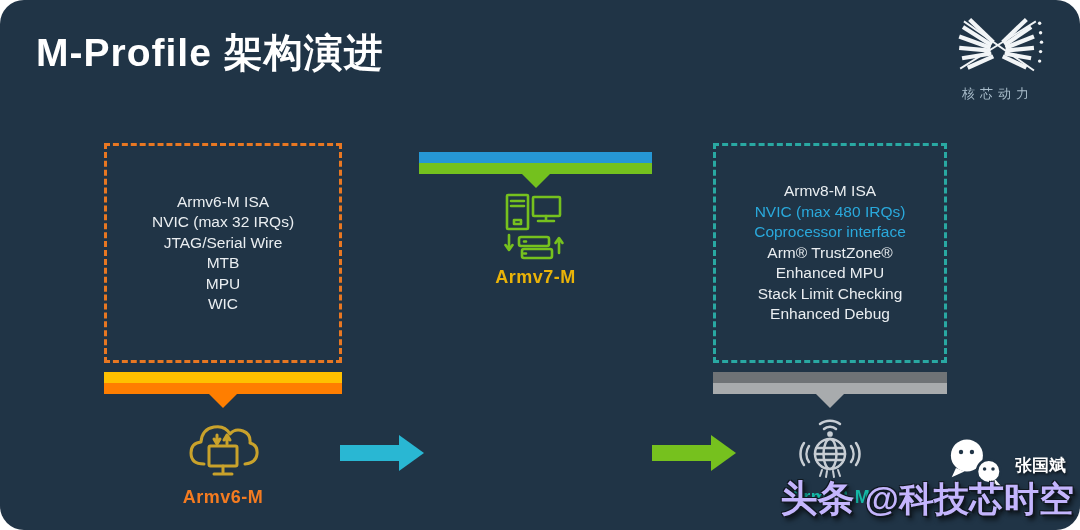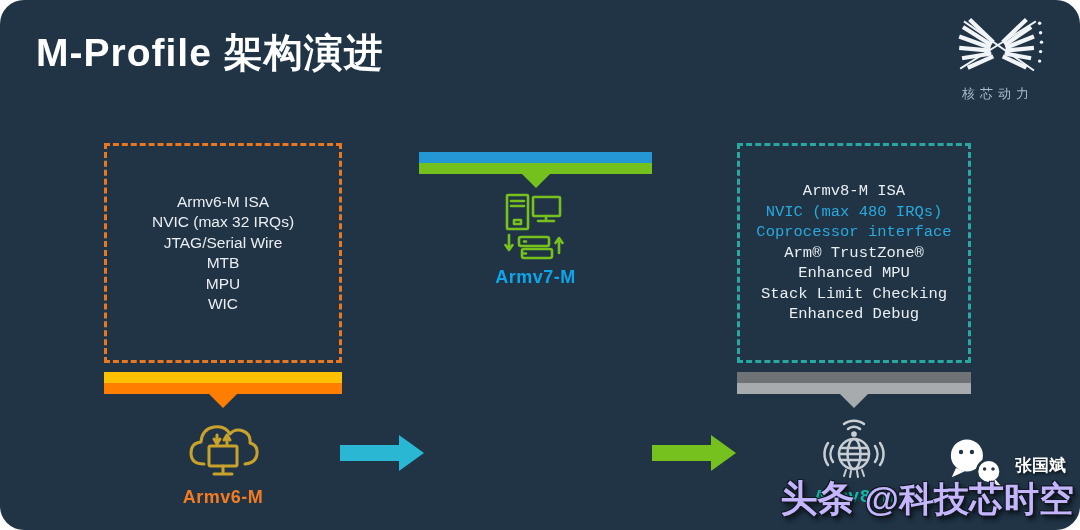--- a/index.html
+++ b/index.html
@@ -8,21 +8,21 @@
   .slide { position:relative; width:1080px; height:530px; background:#203446; overflow:hidden;border-radius:24px; }
 
   .title { position:absolute; left:36px; top:26px; font-size:39px; font-weight:bold; color:#ffffff; letter-spacing:1px; }
 
   .logo { position:absolute; right:22px; top:10px; width:120px; text-align:center; }
   .logo-text { color:#A9BDCB; font-size:13px; letter-spacing:5px; margin-top:1px; white-space:nowrap; }
 
   .col { position:absolute; top:143px; }
   .col-v6 { left:104px; width:238px; }
   .col-v7 { left:419px; width:233px; }
-  .col-v8 { left:737px; width:234px;font-family:Liberation Mono, monospace; }
+  .col-v8 { left:713px; width:234px; }
 
   .feature-box { height:220px; border:3px dashed; display:flex; flex-direction:column; justify-content:center; align-items:center; }
   .col-v6 .feature-box { border-color:#E87722; }
   .col-v7 .feature-box { border-color:#2699D6; }
   .col-v8 .feature-box { border-color:#29A8A2; }
 
   .feature-line { color:#EAEEF1; font-size:15.5px; line-height:20.5px; text-align:center; white-space:nowrap; }
   .feature-line.hl { color:#2AA9DC; }
 
   .bar { margin-top:9px; }
@@ -33,21 +33,21 @@
 
   .notch { width:0; height:0; margin:0 auto; border-left:14px solid transparent; border-right:14px solid transparent; border-top:14px solid; }
   .col-v6 .notch { border-top-color:#FF7E00; }
   .col-v7 .notch { border-top-color:#74C11E; }
   .col-v8 .notch { border-top-color:#A8ABAD; }
 
   .icon-wrap { height:72px; display:flex; justify-content:center; align-items:center; margin-top:4px; }
 
   .col-label { text-align:center; font-size:18px; font-weight:bold; margin-top:3px; letter-spacing:0.5px; }
   .col-v6 .col-label { color:#F47B20; }
-  .col-v7 .col-label { color:#0ea5e9; }
+  .col-v7 .col-label { color:#eab308; }
   .col-v8 .col-label { color:#14b8a6; }
 
   .arrow { position:absolute; top:433px; }
   .arrow-1 { left:340px; }
   .arrow-2 { left:652px; }
 
   .watermark { position:absolute; right:0; bottom:0; width:260px; height:96px; }
   .wm-author-row { position:absolute; right:14px; top:2px; display:flex; align-items:center; }
   .wm-author { color:#ffffff; font-size:17px; font-weight:bold; margin-left:6px;
                text-shadow:1px 2px 3px rgba(0,0,0,0.65); white-space:nowrap; }

